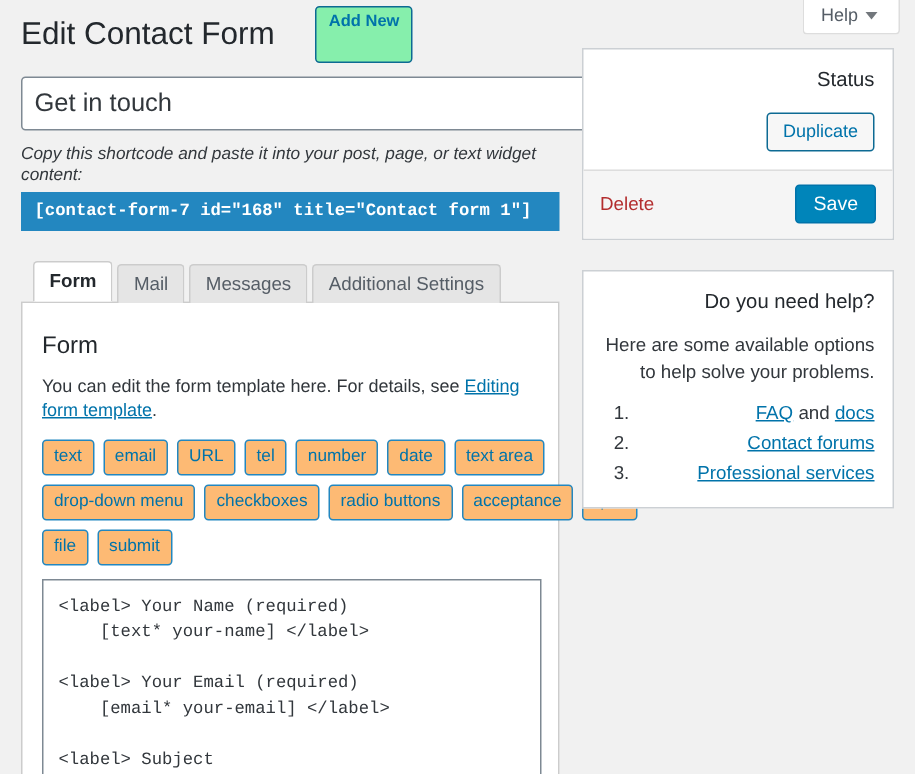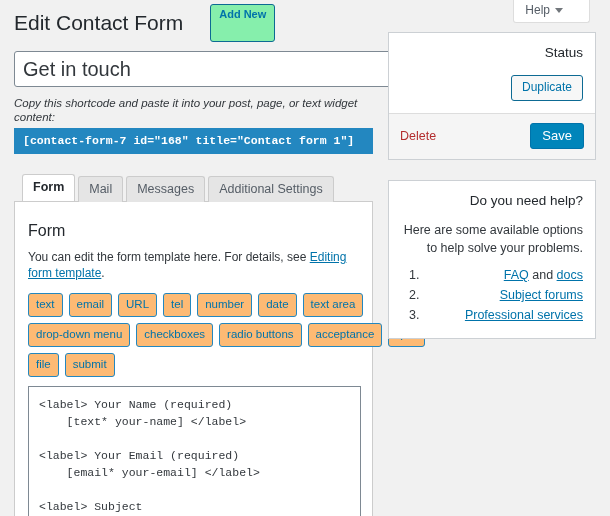--- a/index.html
+++ b/index.html
@@ -20,26 +20,26 @@
     position: relative;
     width: 610px;
     height: 516px;
     box-sizing: border-box;
   }
 
   
   .help-tab {
     position: absolute;
     top: -1px;
-    right: 20px;
+    right: 10px;
     background: #fff;
     border: 1px solid #ddd;
     border-top: none;
     border-radius: 0 0 3px 3px;
-    padding: 4px 26px 5px 11px;
+    padding: 4px 14px 5px 11px;
     font-size: 12px;
     color: #555d66;
     line-height: 14px;
     display: flex;
     align-items: center;
     gap: 5px;
     cursor: pointer;
     z-index: 5;
   }
   .caret-down {
@@ -93,21 +93,21 @@
   }
 
   
   .title-input {
     display: block;
     box-sizing: border-box;
     width: 423px;
     height: 36px;
     margin-top: 13px;
     padding: 3px 8px;
-    font-size: 20px;
+    font-size: 17px;
     font-family: "Liberation Sans", sans-serif;
     color: #32373c;
     background: #fff;
     border: 1px solid #7e8993;
     border-radius: 3px;
     outline: none;
   }
   .shortcode-hint {
     font-style: italic;
     font-size: 11.5px;
@@ -410,20 +410,20 @@
         <span class="btn-primary">Save</span>
       </div>
     </div>
 
     <div class="side-box">
       <div class="side-box-body">
         <h3 class="help-title">Do you need help?</h3>
         <p class="help-text">Here are some available options to help solve your problems.</p>
         <ol class="help-list">
           <li><a class="link">FAQ</a><span> and </span><a class="link">docs</a></li>
-          <li><a class="link">Subject forums</a></li>
+          <li><a class="link">Contact forums</a></li>
           <li><a class="link">Professional services</a></li>
         </ol>
       </div>
     </div>
   </div>
 
 </div>
 
 </body></html>

